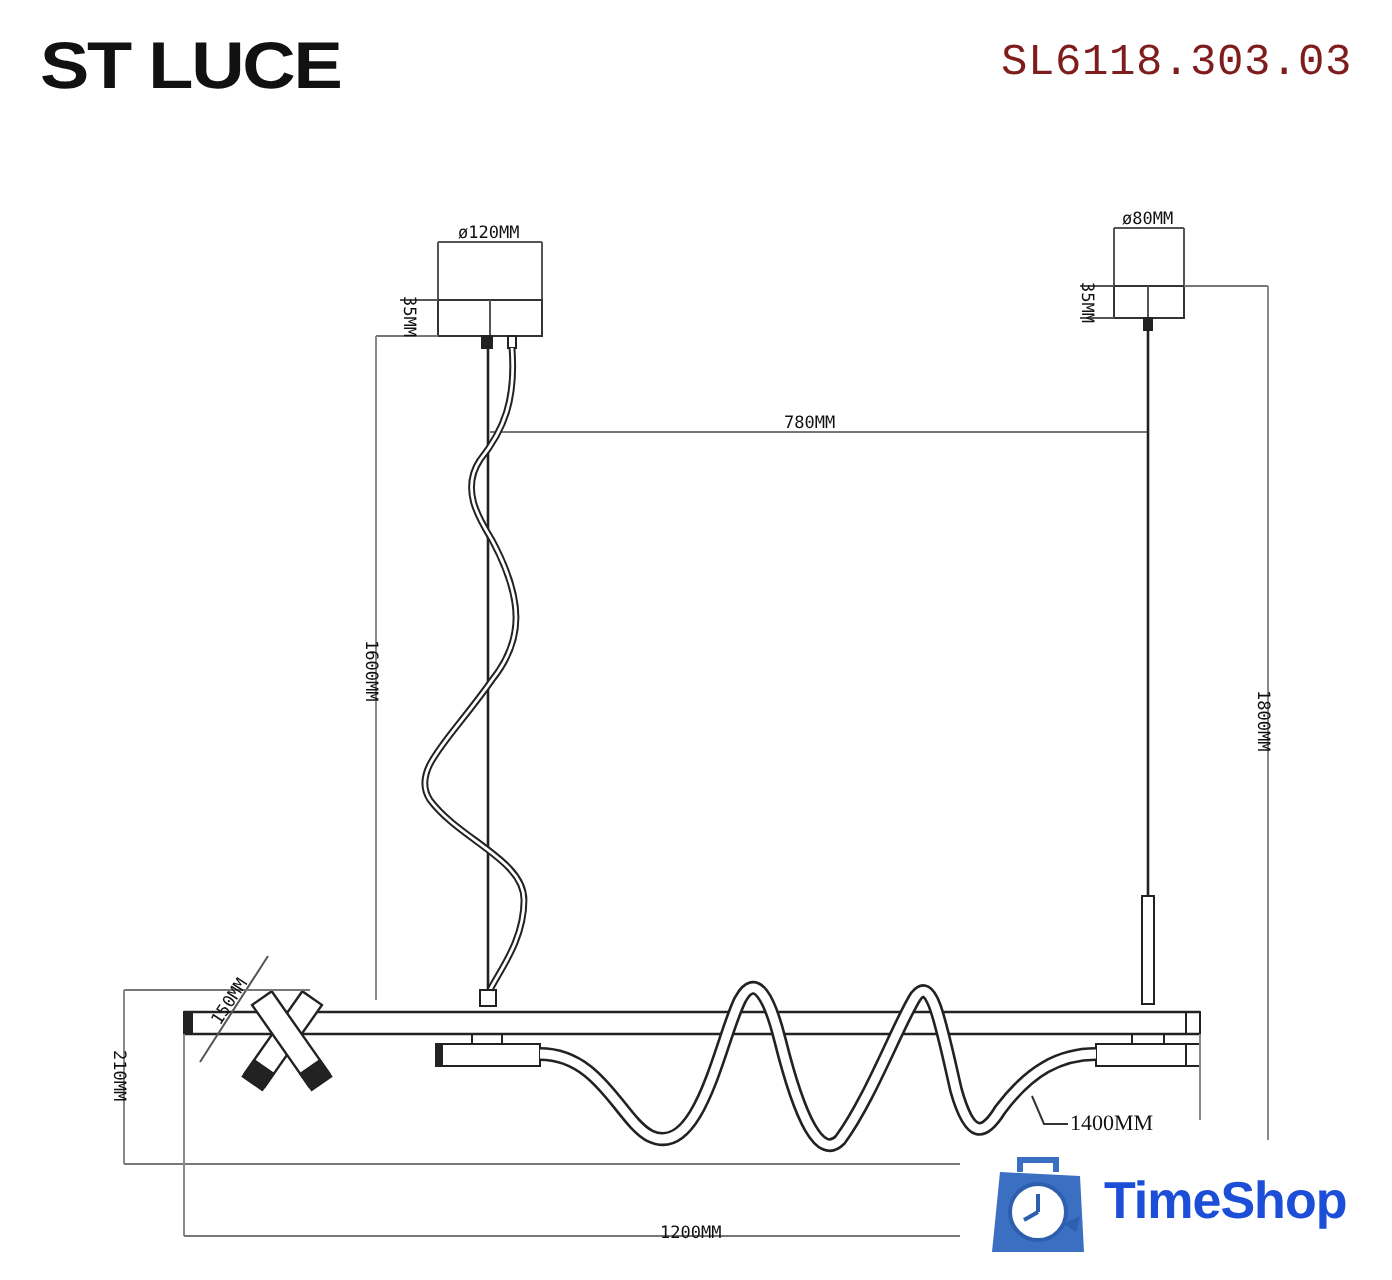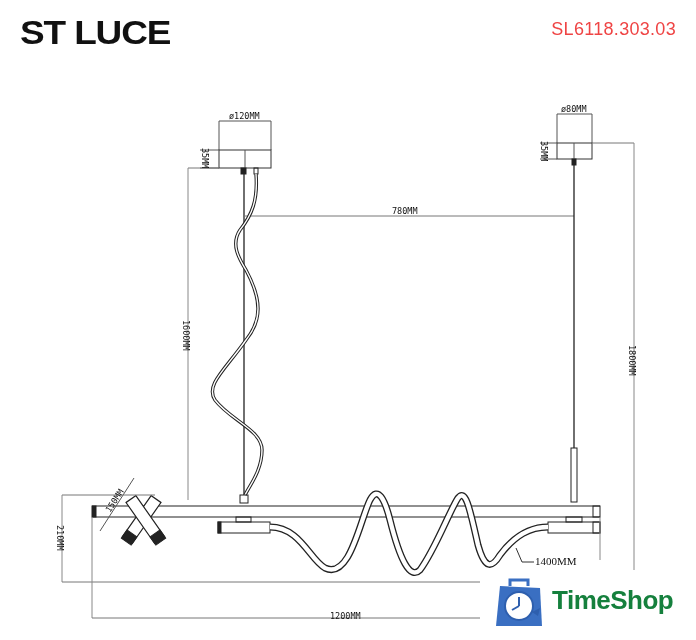--- a/index.html
+++ b/index.html
@@ -1,23 +1,23 @@
 <!DOCTYPE html>
 <html><head>
   <meta charset="utf-8">
   <style>
     html, body { margin: 0; padding: 0; background: #ffffff; }
     body { width: 696px; height: 640px; position: relative; overflow: hidden; font-family: "DejaVu Sans", sans-serif; }
     .brand { position: absolute; left: 20px; top: 14px; font-family: "Liberation Sans", sans-serif; font-weight: 900; font-size: 33px; letter-spacing: -1px; color: #111; transform: scaleX(1.12); transform-origin: left top; }
-    .model { position: absolute; right: 20px; top: 19px; font-family: Liberation Sans, sans-serif; font-size: 18px; color: #ef4444; letter-spacing: 0.3px; }
+    .model { position: absolute; right: 20px; top: 19px; font-family: Liberation Mono, monospace; font-size: 22px; color: #7f1d1d; letter-spacing: 0.3px; }
     svg.drawing { position: absolute; left: 0; top: 0; }
     .dim { font-family: "DejaVu Sans Mono", monospace; font-size: 8.5px; fill: #111; }
     .dimserif { font-family: "Liberation Serif", serif; font-size: 11px; fill: #111; }
     .logo { position: absolute; left: 492px; top: 576px; width: 200px; height: 56px; }
-    .logo-text { position: absolute; left: 60px; top: 9px; font-family: "Liberation Sans", sans-serif; font-weight: bold; font-size: 26px; color: #15803d; letter-spacing: -0.5px; }
+    .logo-text { position: absolute; left: 60px; top: 9px; font-family: "Liberation Sans", sans-serif; font-weight: bold; font-size: 26px; color: #1d4ed8; letter-spacing: -0.5px; }
   </style>
 </head>
 <body>
 
 <div class="brand">ST LUCE</div>
 <div class="model">SL6118.303.03</div>
 
 <svg class="drawing" width="696" height="640" viewBox="0 0 696 640" xmlns="http://www.w3.org/2000/svg">
   <g fill="none" stroke="#222" stroke-width="1">
 

